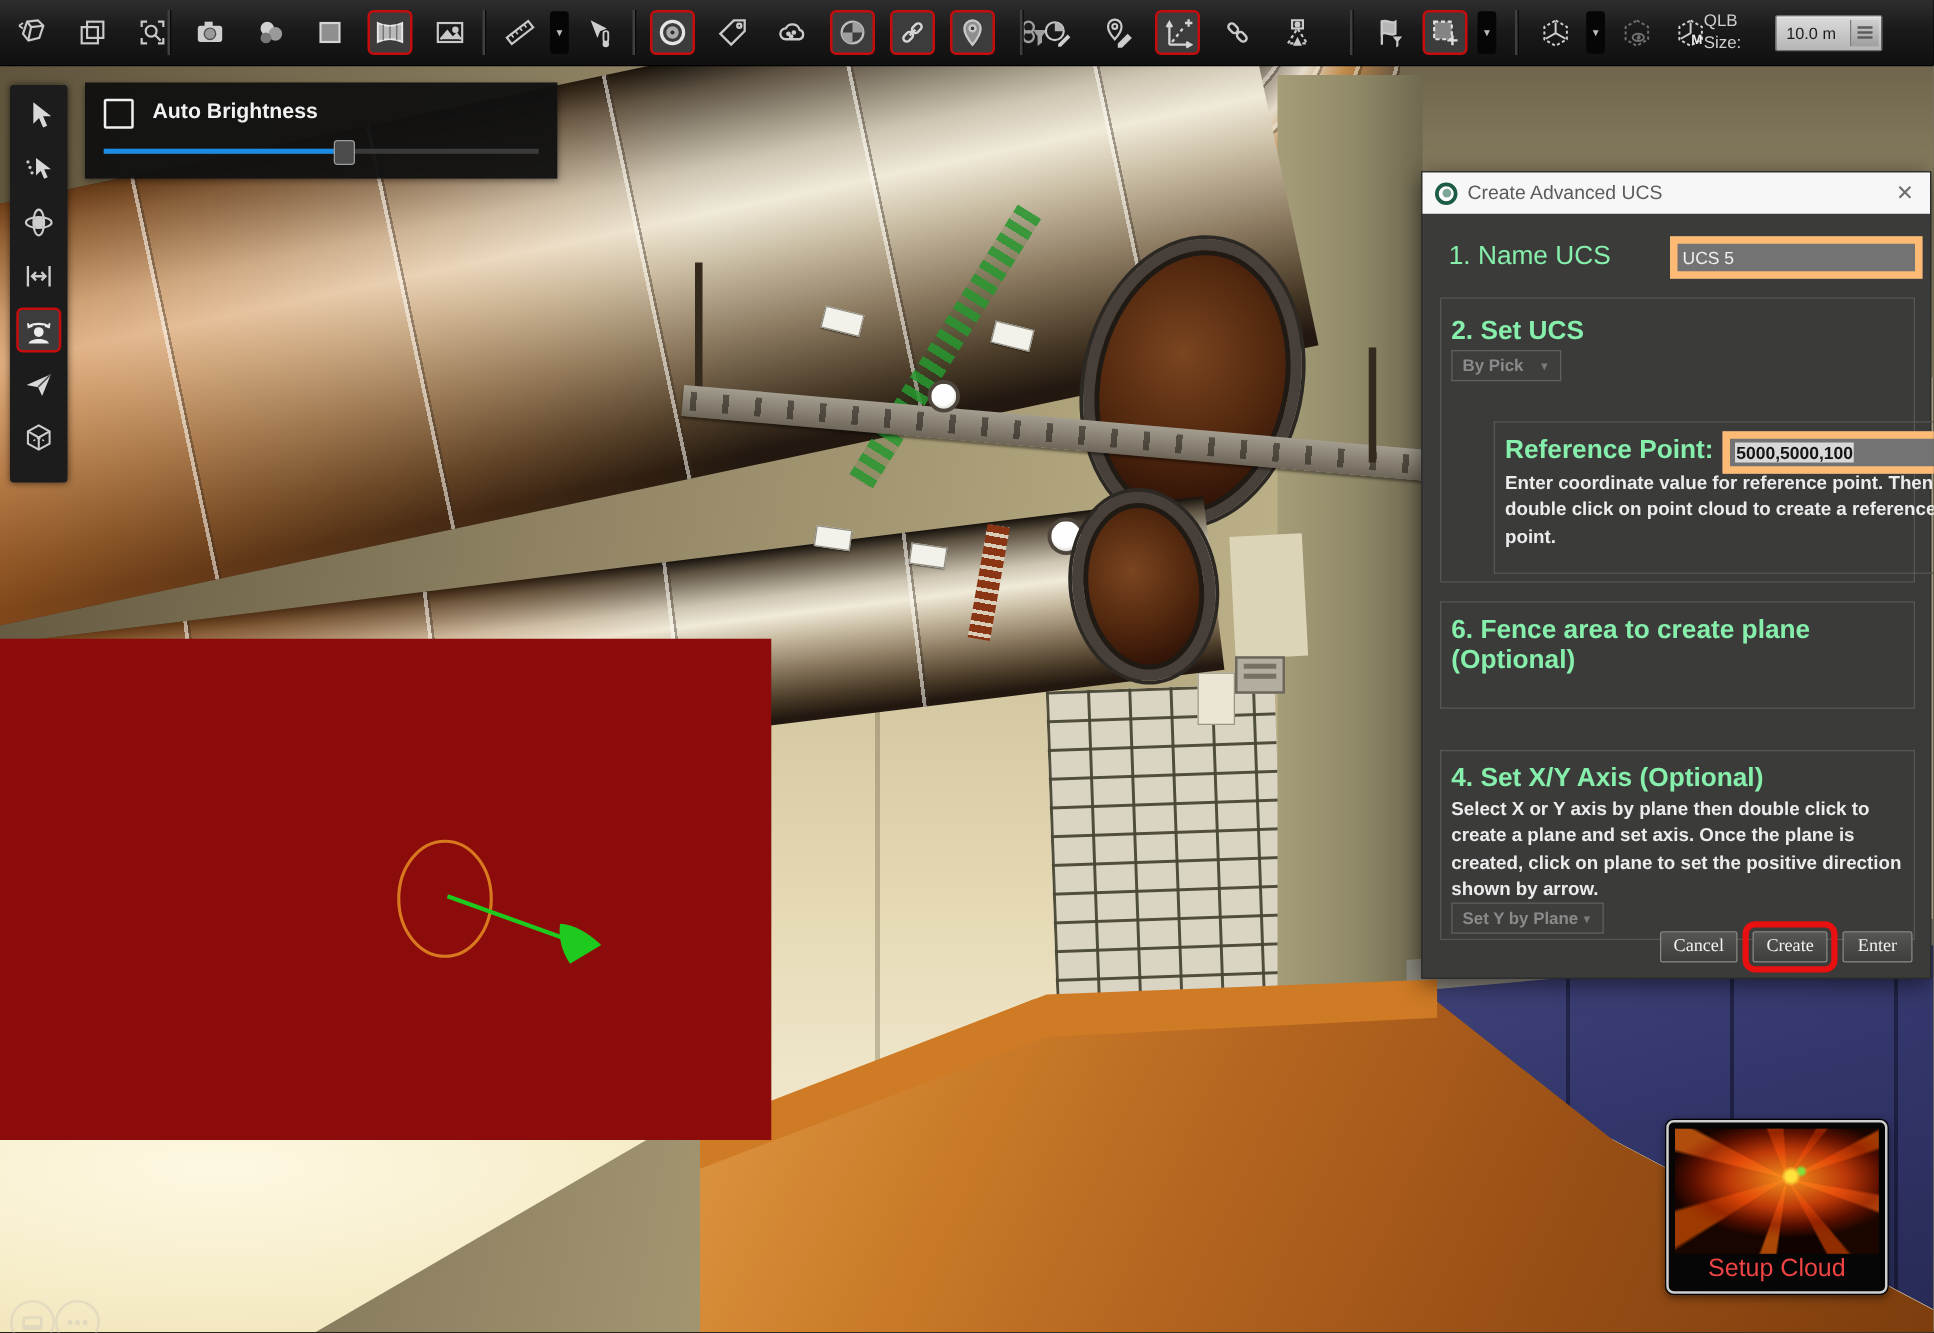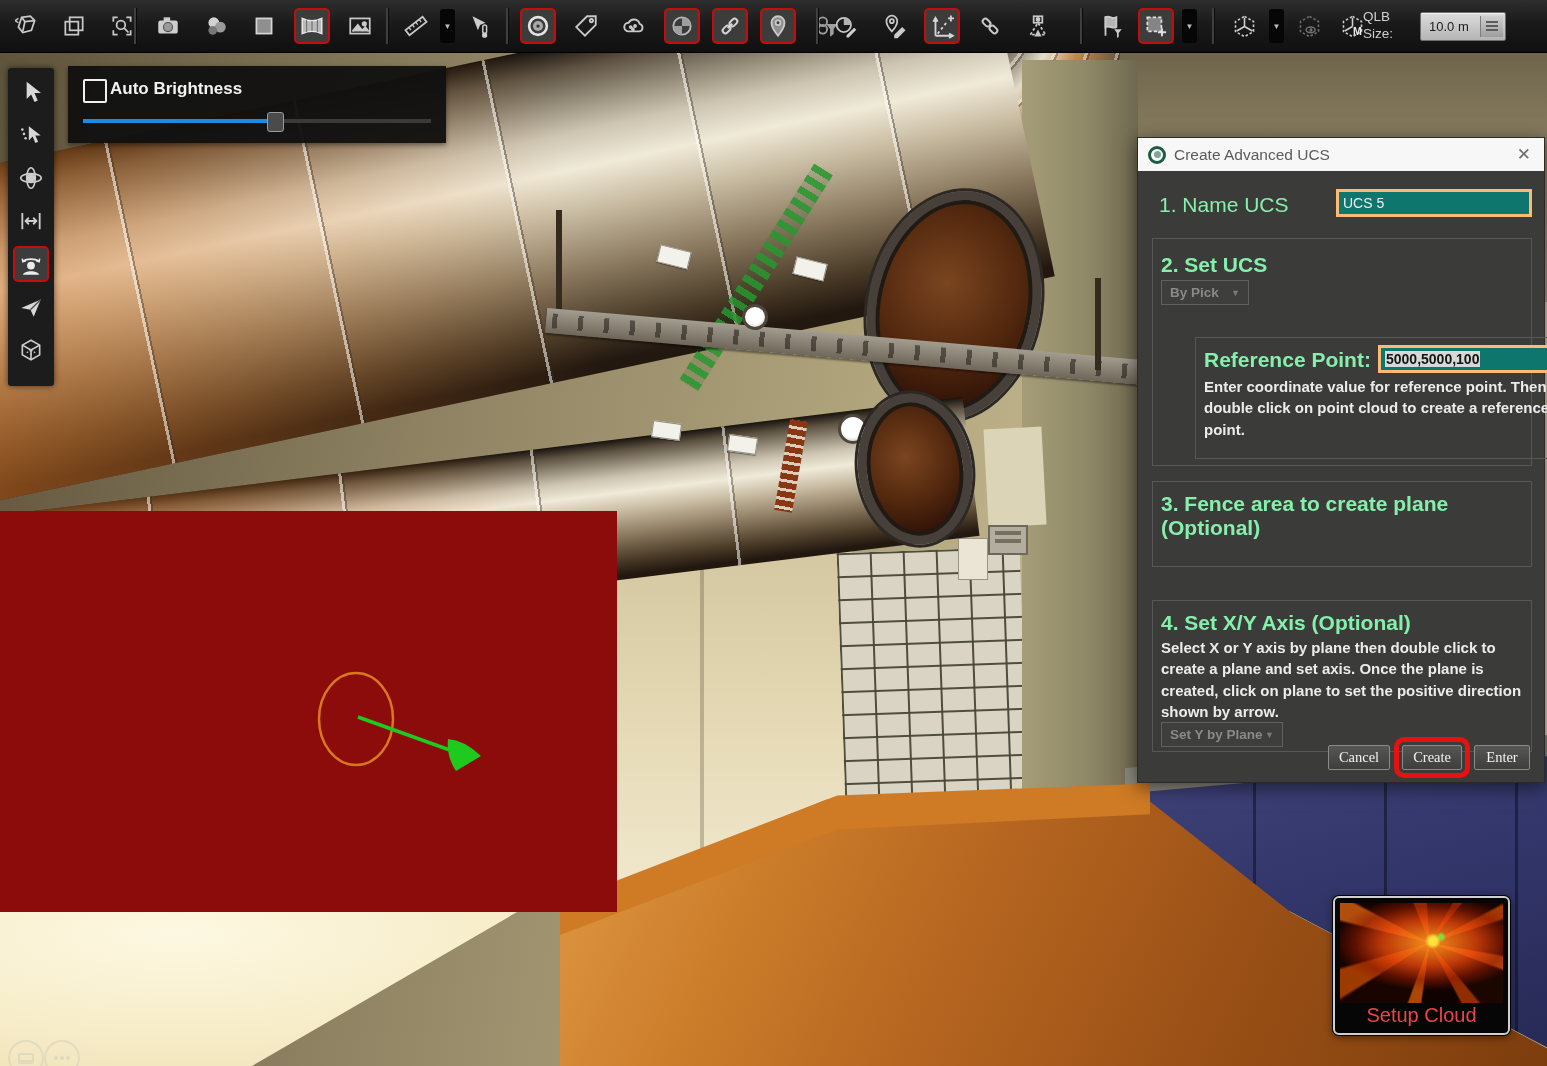--- a/index.html
+++ b/index.html
@@ -33,21 +33,21 @@
   #leftbar{left:8px;top:68px;width:46px;height:306px;z-index:40;background:#1c1c1c;
       border-radius:3px;display:flex;flex-direction:column;align-items:center;
       padding:6px 0;gap:7px;box-shadow:0 0 6px rgba(0,0,0,.6);}
   #leftbar .ti{width:36px;height:36px;}
 
   
   #brightpanel{left:68px;top:66px;width:378px;height:77px;background:rgba(17,17,17,.96);
       z-index:35;box-shadow:0 2px 5px rgba(0,0,0,.45);}
   #brightpanel .cb{position:absolute;left:15px;top:13px;width:20px;height:20px;
       border:2px solid #f0f0f0;border-radius:2px;background:transparent;cursor:pointer;}
-  #brightpanel .lbl{position:absolute;left:42px;top:13px;color:#f2f2f2;font-size:17px;font-weight:700;}
+  #brightpanel .lbl{position:absolute;left:54px;top:13px;color:#f2f2f2;font-size:17px;font-weight:700;}
   .slider{position:absolute;left:15px;top:53px;width:348px;height:4px;background:#3a3a3a;cursor:pointer;}
   .slider .fill{height:4px;background:#1b8ce6;}
   .slider .handle{position:absolute;top:-7px;width:15px;height:18px;background:#4b4b4b;
       border:1px solid #9b9b9b;border-radius:3px;margin-left:-7px;cursor:pointer;}
 
   
   #vp{left:0;top:52px;width:1547px;height:1014px;overflow:hidden;z-index:1;
       background:linear-gradient(100deg,#5f543c 0%,#8d8162 28%,#b2a67e 55%,#cdc19b 78%,#d9cda7 95%);}
   #vp>div{position:absolute;}
   .ceiling{left:620px;top:0;width:927px;height:250px;
@@ -128,21 +128,21 @@
   #dlg{left:1137px;top:137px;width:408px;height:646px;z-index:30;background:#3b3b39;
       box-shadow:0 4px 18px rgba(0,0,0,.55);border:1px solid #2a2a2a;box-sizing:border-box;}
   #dlgtitle{position:absolute;left:0;top:0;width:100%;height:33px;background:#f7f7f7;
       display:flex;align-items:center;box-sizing:border-box;padding:0 10px;}
   .dlgicon{width:18px;height:18px;border-radius:50%;border:3px solid #1d5c44;box-sizing:border-box;
       background:#fff;display:flex;align-items:center;justify-content:center;margin-right:8px;}
   .dlgicon i{width:7px;height:7px;border-radius:50%;background:#7fa797;}
   #dlgtitle .t{color:#5b5b5b;font-size:15.5px;flex:1;}
   .closex{color:#6e6e6e;font-size:17px;cursor:pointer;padding:0 3px;line-height:1;}
   .dlabel{color:#86efac;font-size:21px;}
-  .dinput{background:#0f766e;border:3px solid #fdba74;color:#f0f0f0;font-size:14px;
+  .dinput{background:#737373;border:6px solid #fdba74;color:#f0f0f0;font-size:14px;
       font-family:"Liberation Sans",sans-serif;height:22px;box-sizing:content-box;padding:0 4px;}
   .groupbox{position:absolute;border:1px solid #575755;box-sizing:border-box;font-weight:bold;}
   .ddown{background:#3e3e3c;border:1px solid #606060;color:#8a8a8a;font-size:13.5px;
       height:25px;display:flex;align-items:center;padding:0 8px;box-sizing:border-box;cursor:default;}
   .ddown .arr{margin-left:auto;font-size:9px;color:#7a7a7a;}
   .desc{color:#ececec;font-size:15px;line-height:1.42;}
   .dbtn{height:25px;min-width:56px;padding:0 10px;background:linear-gradient(180deg,#565654,#3e3e3c);
       border:1px solid #8a8a8a;border-radius:2px;color:#f2f2f2;font-size:14.5px;
       font-family:Liberation Serif, serif;cursor:pointer;}
   .hl{outline:5px solid #e81010;outline-offset:3px;}
@@ -530,21 +530,21 @@
     <div class="groupbox" style="left:6px;top:98px;width:366px;height:122px;margin-left:36px;">
       <div class="dlabel abs" style="left:8px;top:10px;">Reference Point:</div>
       <div class="dinput abs" style="left:182px;top:7px;width:168px;line-height:22px;">
         <span class="selval">5000,5000,100</span>
       </div>
       <div class="desc abs" style="left:8px;top:38px;width:352px;">Enter coordinate value for reference point. Then double click on point cloud to create a reference point.</div>
     </div>
   </div>
 
   <div class="groupbox" style="left:14px;top:343px;width:380px;height:86px;">
-    <div class="dlabel abs" style="left:8px;top:10px;">3. Fence area to create plane (Optional)</div>
+    <div class="dlabel abs" style="left:8px;top:10px;">6. Fence area to create plane (Optional)</div>
   </div>
 
   <div class="groupbox" style="left:14px;top:462px;width:380px;height:152px;">
     <div class="dlabel abs" style="left:8px;top:10px;">4. Set X/Y Axis (Optional)</div>
     <div class="desc abs" style="left:8px;top:36px;width:364px;">Select X or Y axis by plane then double click to create a plane and set axis. Once the plane is created, click on plane to set the positive direction shown by arrow.</div>
     <div class="ddown abs" style="left:8px;top:121px;width:122px;">
       <span>Set Y by Plane</span>
       <span class="arr">▼</span>
     </div>
   </div>

